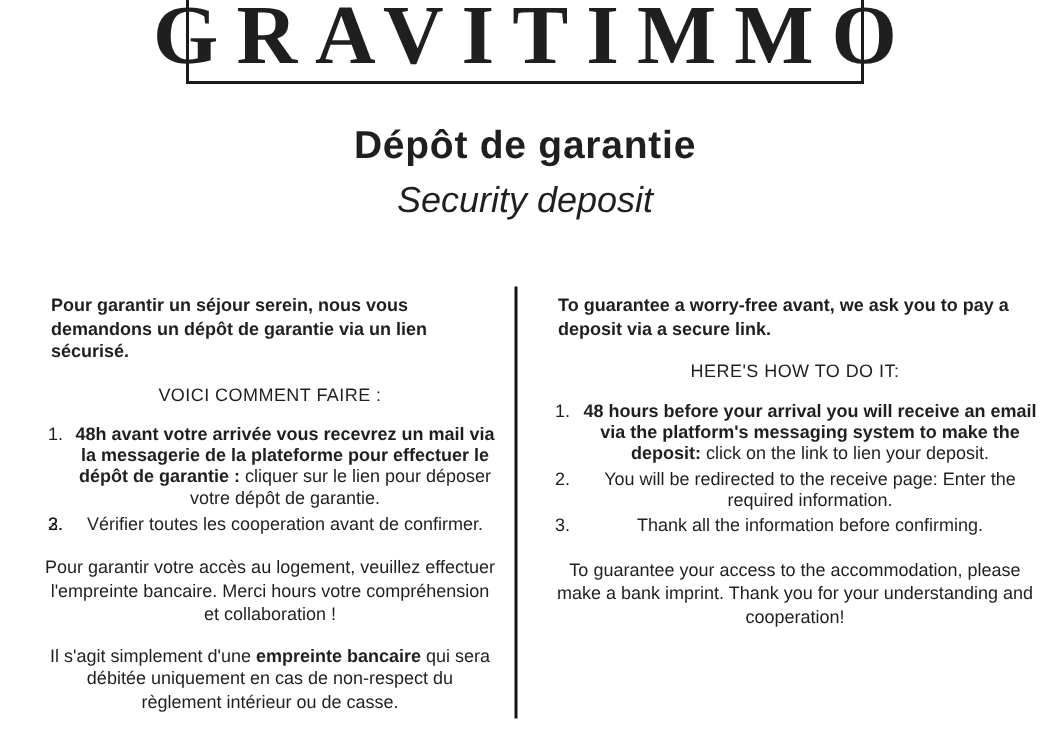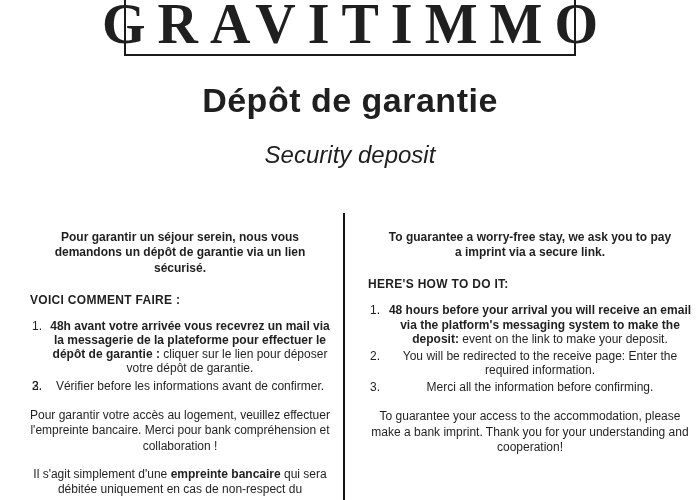--- a/index.html
+++ b/index.html
@@ -24,27 +24,27 @@
     font-weight: 700;
     font-size: 56px;
     letter-spacing: 12px;
     padding-left: 12px; 
     white-space: nowrap;
     line-height: 1;
   }
   .page-title {
     margin-top: 26px;
     text-align: center;
-    font-size: 34px;
+    font-size: 26px;
     font-weight: 700;
     letter-spacing: 0.5px;
     line-height: 1.1;
   }
   .page-subtitle {
-    margin-top: 23px;
+    margin-top: 10px;
     text-align: center;
     font-size: 24px;
     font-style: italic;
     font-weight: 400;
     line-height: 1.1;
   }
   .columns {
     display: flex;
     margin-top: 44px;
     align-items: stretch;
@@ -56,27 +56,26 @@
   .col-left  { width: 343px; padding: 1px 13px 0 30px; }
   .col-right { width: 355px; padding: 1px 8px 0 23px; }
   .divider {
     width: 2px;
     height: 288px;
     background: var(--divider, #141414);
     flex: 0 0 2px;
   }
   .intro {
     font-weight: 700;
-    text-align: center;
     line-height: 1.3;
-    margin: 16px;
+    margin: 4px;
   }
   .section-heading {
-    font-weight: 700;
-    text-align: left;
+    font-weight: 400;
+    text-align: center;
     letter-spacing: 0.3px;
     margin: 13px 0 0;
     line-height: 1.2;
   }
   .steps { margin: 12px 0 0; }
   .step {
     position: relative;
     text-align: center;
     padding-left: 20px;
     line-height: 1.18;
@@ -116,39 +115,39 @@
     <p class="intro">Pour garantir un séjour serein, nous vous demandons un dépôt de garantie via un lien sécurisé.</p>
     <div class="section-heading">VOICI COMMENT FAIRE :</div>
     <div class="steps">
       <div class="step">
         <span class="step-num">1.</span><span class="seg-bold">48h avant votre arrivée vous recevrez un mail via la messagerie de la plateforme pour effectuer le dépôt de garantie :</span><span> cliquer sur le lien pour déposer votre dépôt de garantie.</span>
       </div>
       <div class="step">
         <span class="step-num">2.</span><span class="seg-bold"></span>
       </div>
       <div class="step">
-        <span class="step-num">3.</span><span class="seg-bold"></span><span>Vérifier before les informations avant de confirmer.</span>
+        <span class="step-num">3.</span><span class="seg-bold"></span><span>Vérifier toutes les cooperation avant de confirmer.</span>
       </div>
     </div>
-    <p class="emphasis">Pour garantir votre accès au logement, veuillez effectuer l'empreinte bancaire. Merci pour bank compréhension et collaboration !</p>
+    <p class="emphasis">Pour garantir votre accès au logement, veuillez effectuer l'empreinte bancaire. Merci hours votre compréhension et collaboration !</p>
     <p class="note"><span>Il s'agit simplement d'une </span><span class="seg-bold">empreinte bancaire</span><span> qui sera débitée uniquement en cas de non-respect du règlement intérieur ou de casse.</span></p>
   </div>
 
   <div class="divider"></div>
 
   <div class="col col-right">
-    <p class="intro">To guarantee a worry-free stay, we ask you to pay a imprint via a secure link.</p>
+    <p class="intro">To guarantee a worry-free avant, we ask you to pay a deposit via a secure link.</p>
     <div class="section-heading">HERE'S HOW TO DO IT:</div>
     <div class="steps">
       <div class="step">
-        <span class="step-num">1.</span><span class="seg-bold">48 hours before your arrival you will receive an email via the platform's messaging system to make the deposit:</span><span> event on the link to make your deposit.</span>
+        <span class="step-num">1.</span><span class="seg-bold">48 hours before your arrival you will receive an email via the platform's messaging system to make the deposit:</span><span> click on the link to lien your deposit.</span>
       </div>
       <div class="step">
         <span class="step-num">2.</span><span class="seg-bold"></span><span>You will be redirected to the receive page: Enter the required information.</span>
       </div>
       <div class="step">
-        <span class="step-num">3.</span><span class="seg-bold"></span><span>Merci all the information before confirming.</span>
+        <span class="step-num">3.</span><span class="seg-bold"></span><span>Thank all the information before confirming.</span>
       </div>
     </div>
     <p class="emphasis">To guarantee your access to the accommodation, please make a bank imprint. Thank you for your understanding and cooperation!</p>
   </div>
 
 </div>
 
 </body></html>

